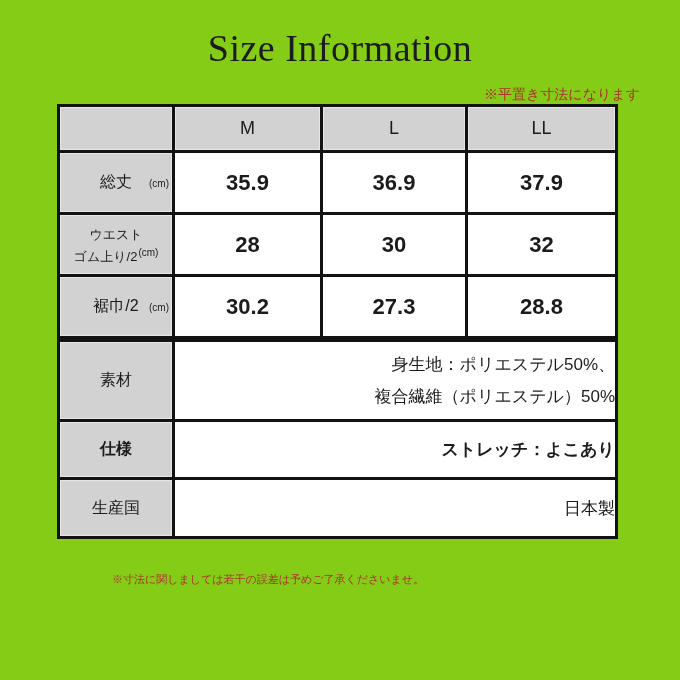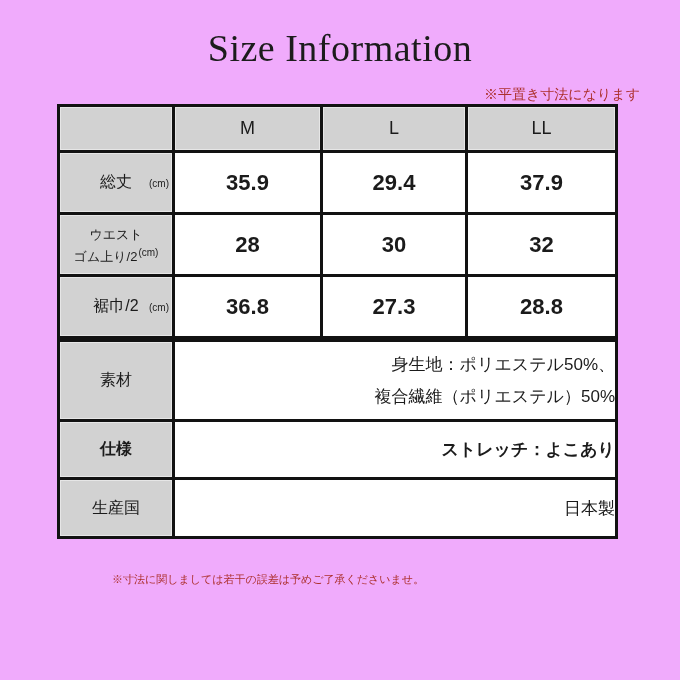--- a/index.html
+++ b/index.html
@@ -3,21 +3,21 @@
 <meta charset="utf-8">
 <style>
   :root{
     --red:#ac302c;
     --gray:#d2d2d2;
     --border:#121212;
   }
   *{box-sizing:border-box;}
   html,body{margin:0;padding:0;background:#fff;}
   body{font-family:"Liberation Sans",sans-serif;color:#1b1b1b;}
-  .page{position:relative;width:680px;height:680px;background:#f0abfc;overflow:hidden;}
+  .page{position:relative;width:680px;height:680px;background:#84cc16;overflow:hidden;}
 
   .title{
     font-family:"Liberation Serif",serif;
     font-weight:400;
     font-size:38px;
     line-height:1.18;
     letter-spacing:.5px;
     text-align:center;
     color:#1c1c1c;
     margin:26px 0 0 0;
@@ -117,38 +117,38 @@
         <th class="gray">M</th>
         <th class="gray">L</th>
         <th class="gray">LL</th>
       </tr>
       <tr>
         <th class="gray label-cell">
           <span>総丈</span>
           <span class="unit">(cm)</span>
         </th>
         <td class="val">35.9</td>
-        <td class="val">29.4</td>
+        <td class="val">36.9</td>
         <td class="val">37.9</td>
       </tr>
       <tr>
         <th class="gray label-cell two-line">
           <span>ウエスト</span><br>
           <span>ゴム上り/2</span><span class="unit-sup">(cm)</span>
         </th>
         <td class="val">28</td>
         <td class="val">30</td>
         <td class="val">32</td>
       </tr>
       <tr>
         <th class="gray label-cell">
           <span>裾巾/2</span>
           <span class="unit">(cm)</span>
         </th>
-        <td class="val">36.8</td>
+        <td class="val">30.2</td>
         <td class="val">27.3</td>
         <td class="val">28.8</td>
       </tr>
     </tbody>
   </table>
 
   <table class="tbl detail-table">
     <colgroup>
       <col style="width:115px">
         <col style="width:443px">

